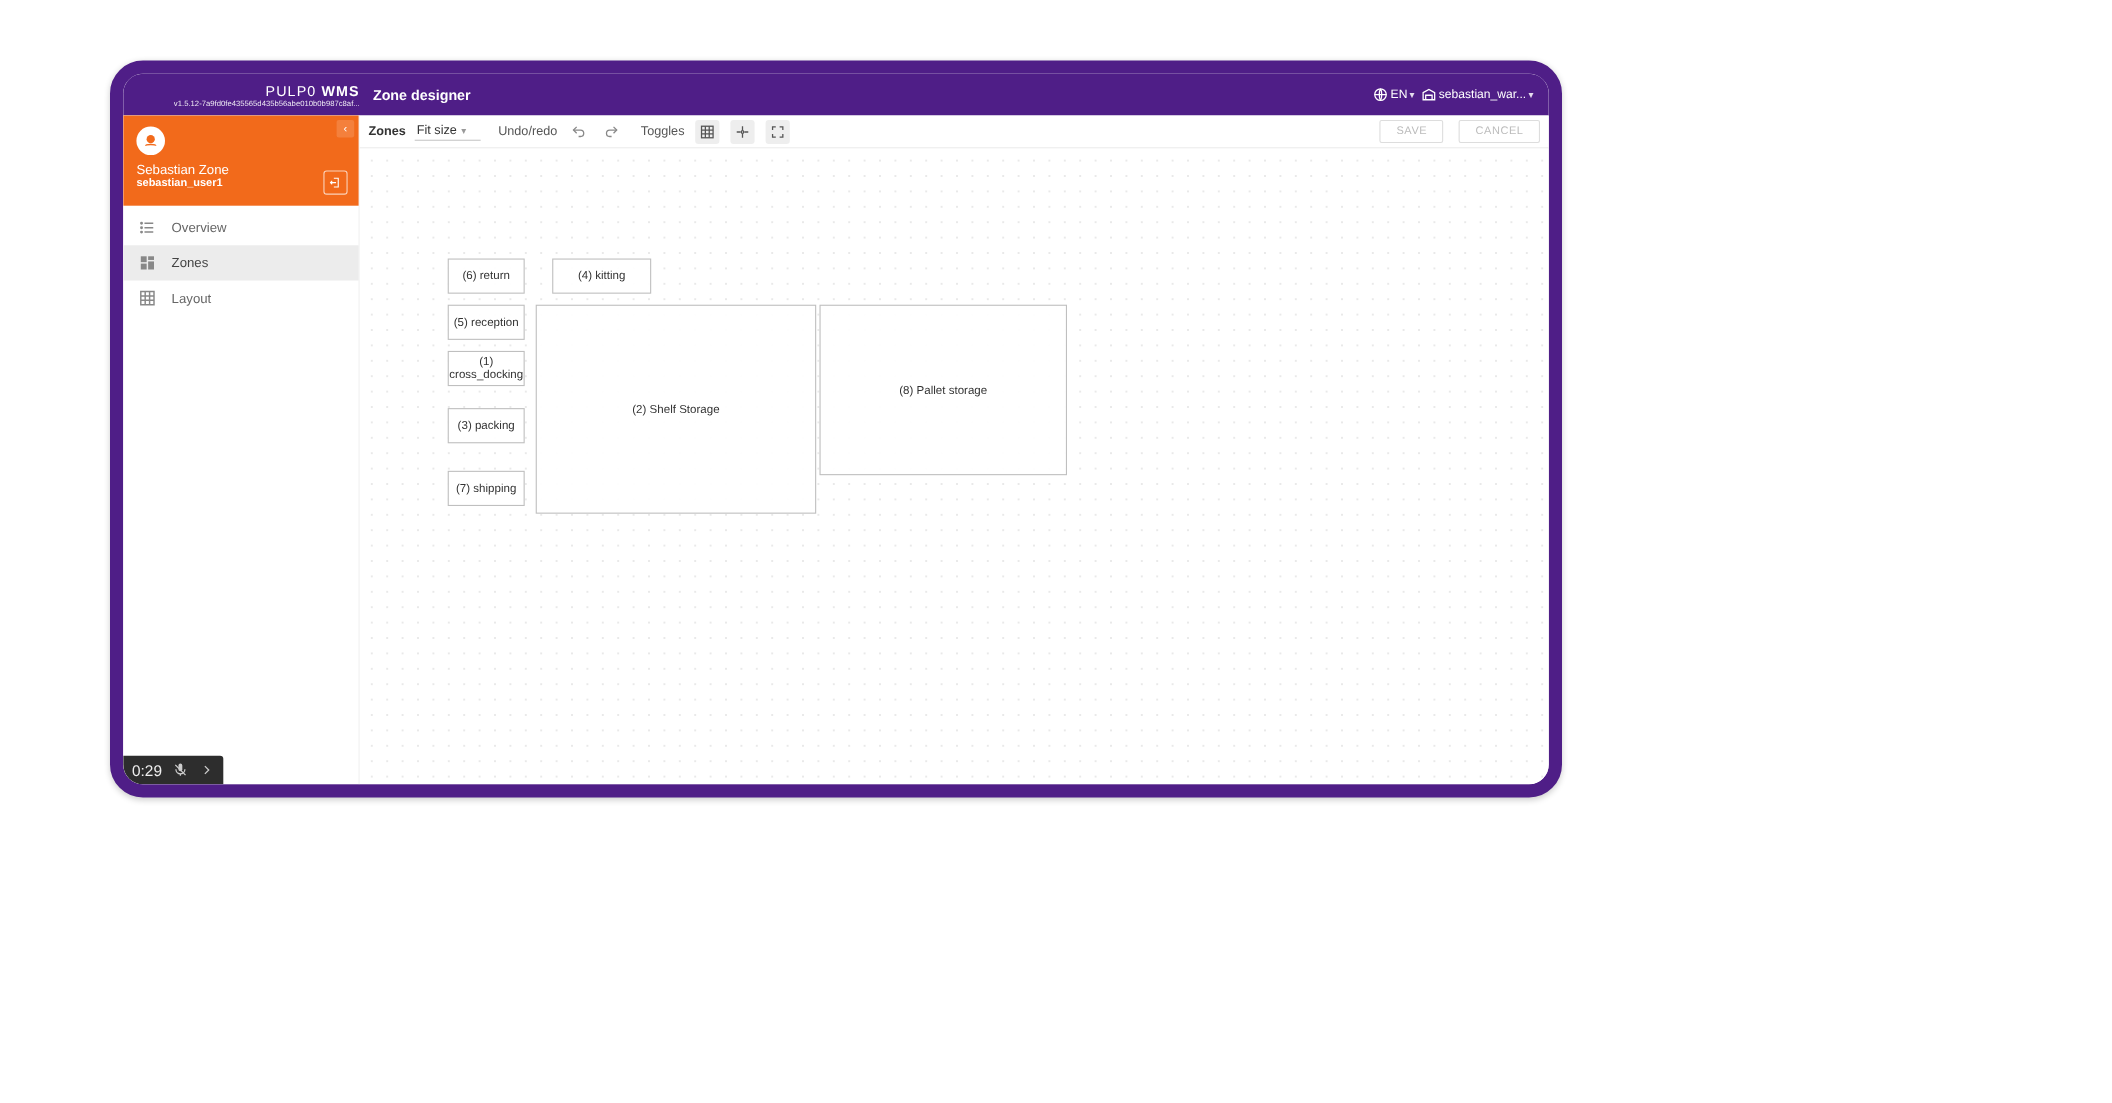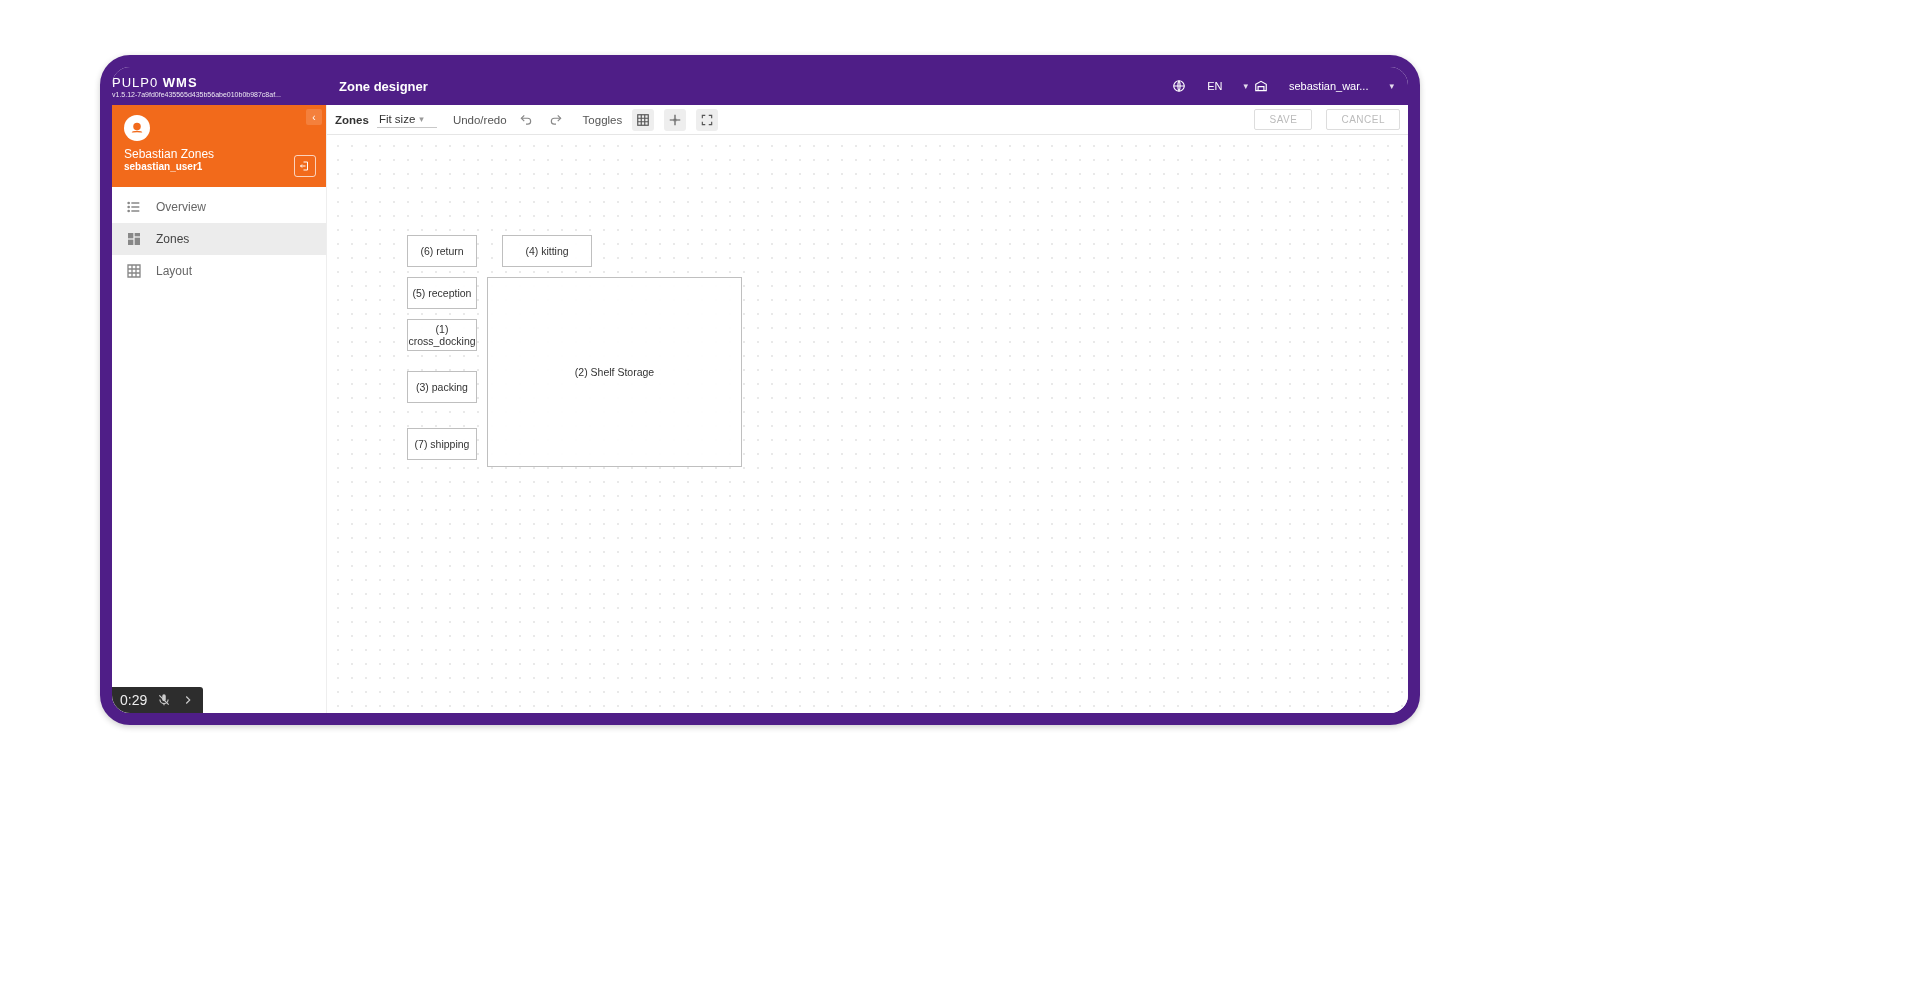--- a/index.html
+++ b/index.html
@@ -17,31 +17,31 @@
     background: #fff;
     box-shadow: 0 2px 6px rgba(0,0,0,0.2);
   }
   .app { width: 100%; height: 100%; display: flex; flex-direction: column; }
   
   .app-header {
     height: 38px; background: #4f1e87; color: #fff; display: flex; align-items: center;
     font-size: 12px;
   }
   .brand-col {
-    width: 215px; display: flex; flex-direction: column; align-items: flex-start; justify-content: center;
+    width: 215px; display: flex; flex-direction: column; align-items: flex-end; justify-content: center;
     height: 100%;
   }
   .brand-title { font-size: 13px; letter-spacing: 1px; }
   .brand-title .thin { font-weight: 300; }
   .brand-title .bold { font-weight: 700; }
   .brand-version { font-size: 7px; opacity: .9; margin-top: 1px; white-space: nowrap; overflow: hidden; text-overflow: ellipsis; max-width: 200px;}
   .page-title-area { flex: 0 0 auto; padding-left: 12px; font-weight: 600; font-size: 13px; }
   .header-spacer { flex: 1; }
   .header-right { display: flex; align-items: center; gap: 6px; padding-right: 14px; }
-  .hdr-chip { display: flex; align-items: center; gap: 21px; font-size: 11px; cursor: pointer; }
+  .hdr-chip { display: flex; align-items: center; gap: 2px; font-size: 11px; cursor: pointer; }
   .globe-icon, .wh-icon { width: 14px; height: 14px; }
   .caret-down { font-size: 9px; opacity: .85; }
 
   
   .app-body { flex: 1; display: flex; min-height: 0; }
   .sidebar { width: 215px; background: #fff; display: flex; flex-direction: column; border-right: 1px solid #eee;}
   .user-block {
     position: relative;
     background: #f26a1b; color: #fff; padding: 10px 12px 12px 12px;
     height: 82px;
@@ -162,21 +162,21 @@
           <div class="user-block">
             <div class="collapse-btn">
               <span>‹</span>
             </div>
             <div class="avatar">
               <svg width="18" height="18" viewBox="0 0 24 24" fill="#f26a1b">
                 <circle cx="12" cy="10" r="5"></circle>
                   <path d="M6 18c0-2 12-2 12 0" fill="none" stroke="#f26a1b" stroke-width="2"></path>
               </svg>
             </div>
-            <div class="user-name">Sebastian Zones</div>
+            <div class="user-name">Sebastian Zone</div>
             <div class="user-login">sebastian_user1</div>
             <div class="logout-btn">
               <svg width="12" height="12" viewBox="0 0 24 24" fill="none" stroke="#fff" stroke-width="2">
                 <path d="M9 4h8v16H9"></path>
                   <path d="M13 12H3"></path>
                   <path d="M6 9l-3 3 3 3"></path>
               </svg>
             </div>
           </div>
           <div class="nav">
@@ -266,20 +266,23 @@
                 <span>(1) cross_docking</span>
               </div>
               <div class="zone" style="left: 80px; top: 236px; width: 70px; height: 32px;">
                 <span>(3) packing</span>
               </div>
               <div class="zone" style="left: 80px; top: 293px; width: 70px; height: 32px;">
                 <span>(7) shipping</span>
               </div>
               <div class="zone" style="left: 160px; top: 142px; width: 255px; height: 190px;">
                 <span>(2) Shelf Storage</span>
+              </div>
+              <div class="zone" style="left: 418px; top: 142px; width: 225px; height: 155px;">
+                <span>(8) Pallet storage</span>
               </div>
             </div>
 
         </div>
       </div>
     </div>
 
     <div class="video-overlay">
       <span>0:29</span>
       <svg class="vo-icon" viewBox="0 0 24 24" fill="currentColor">

